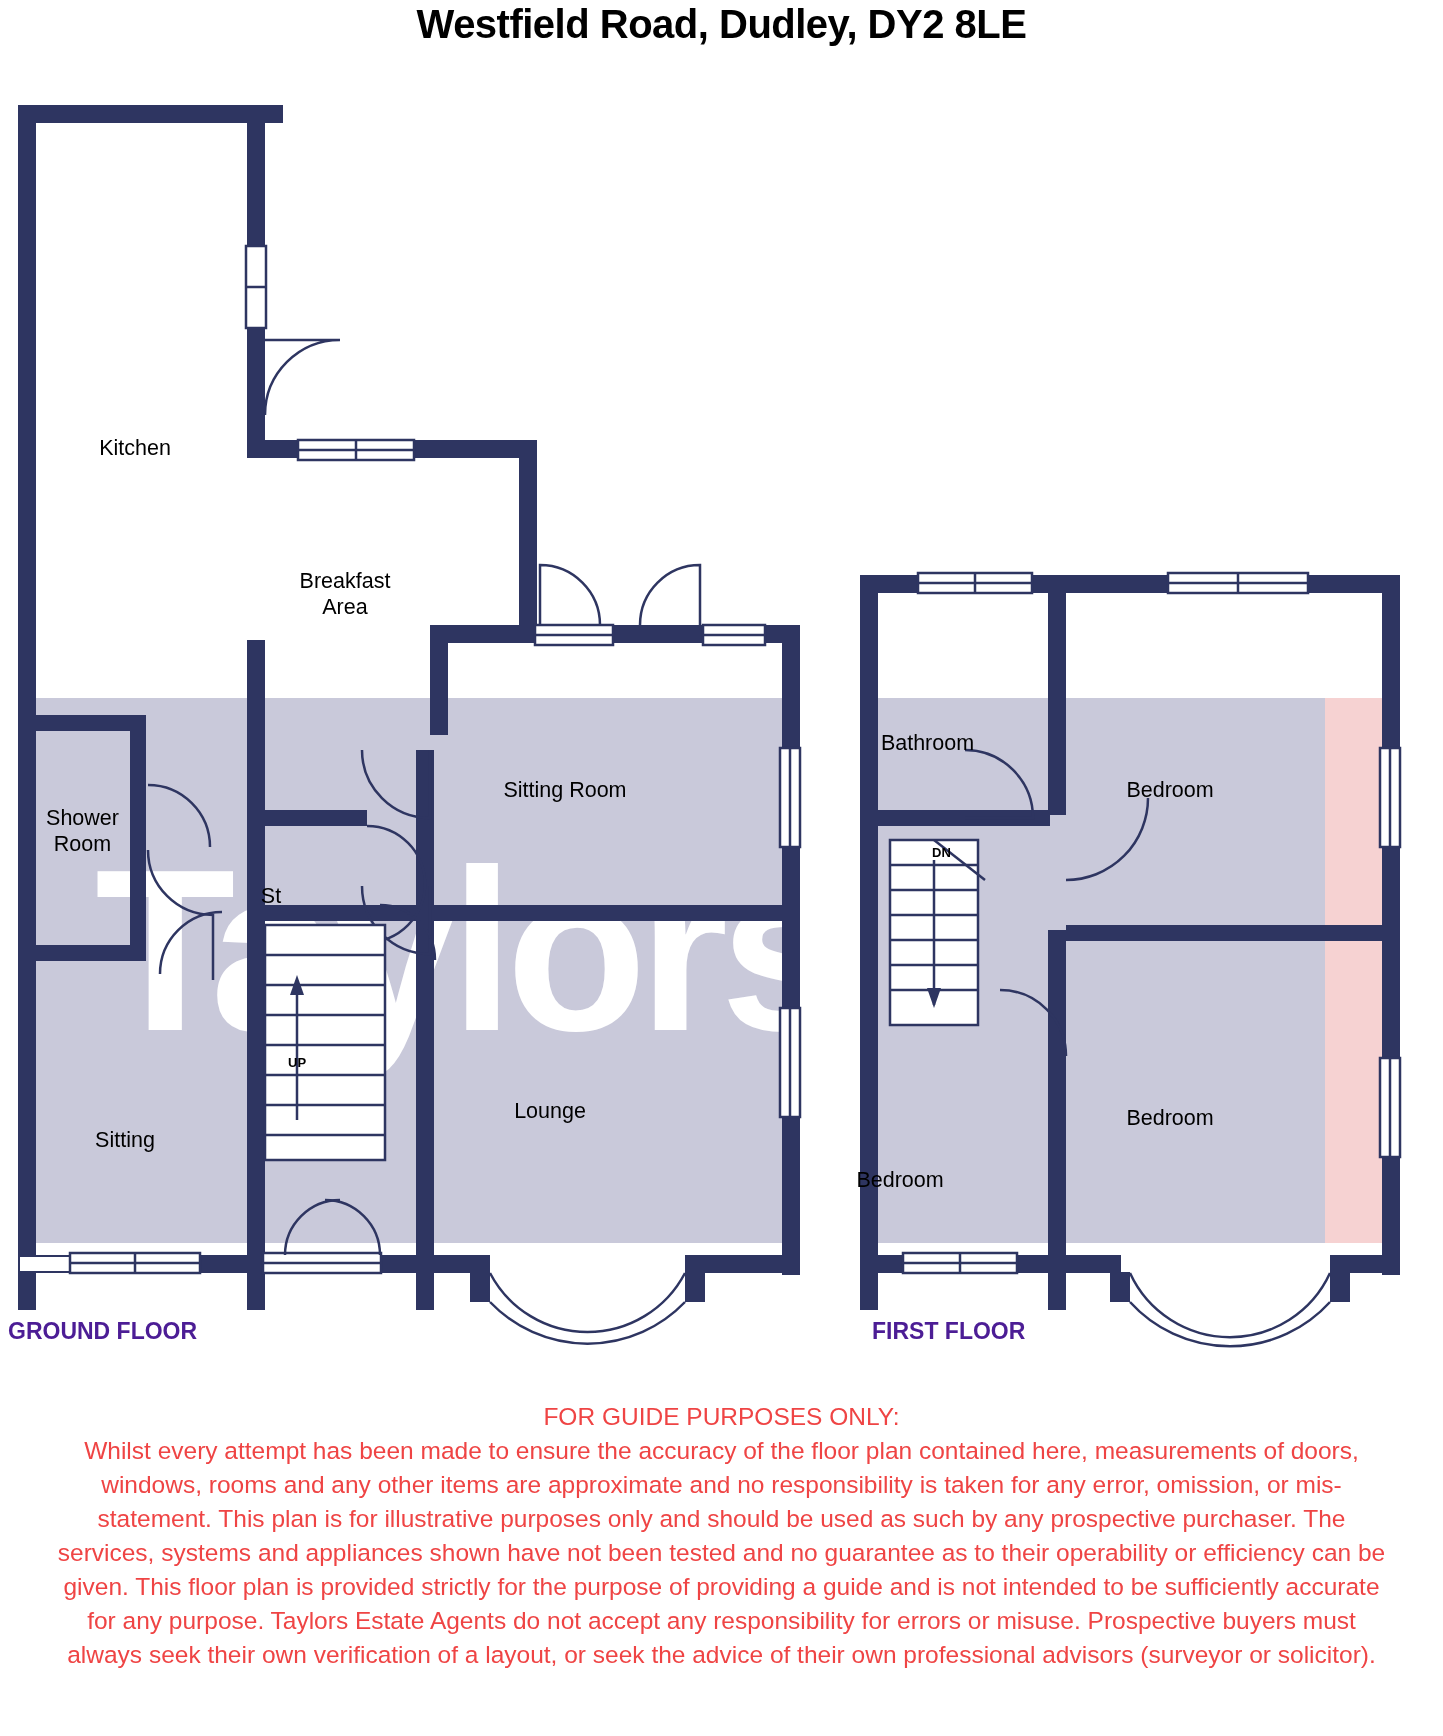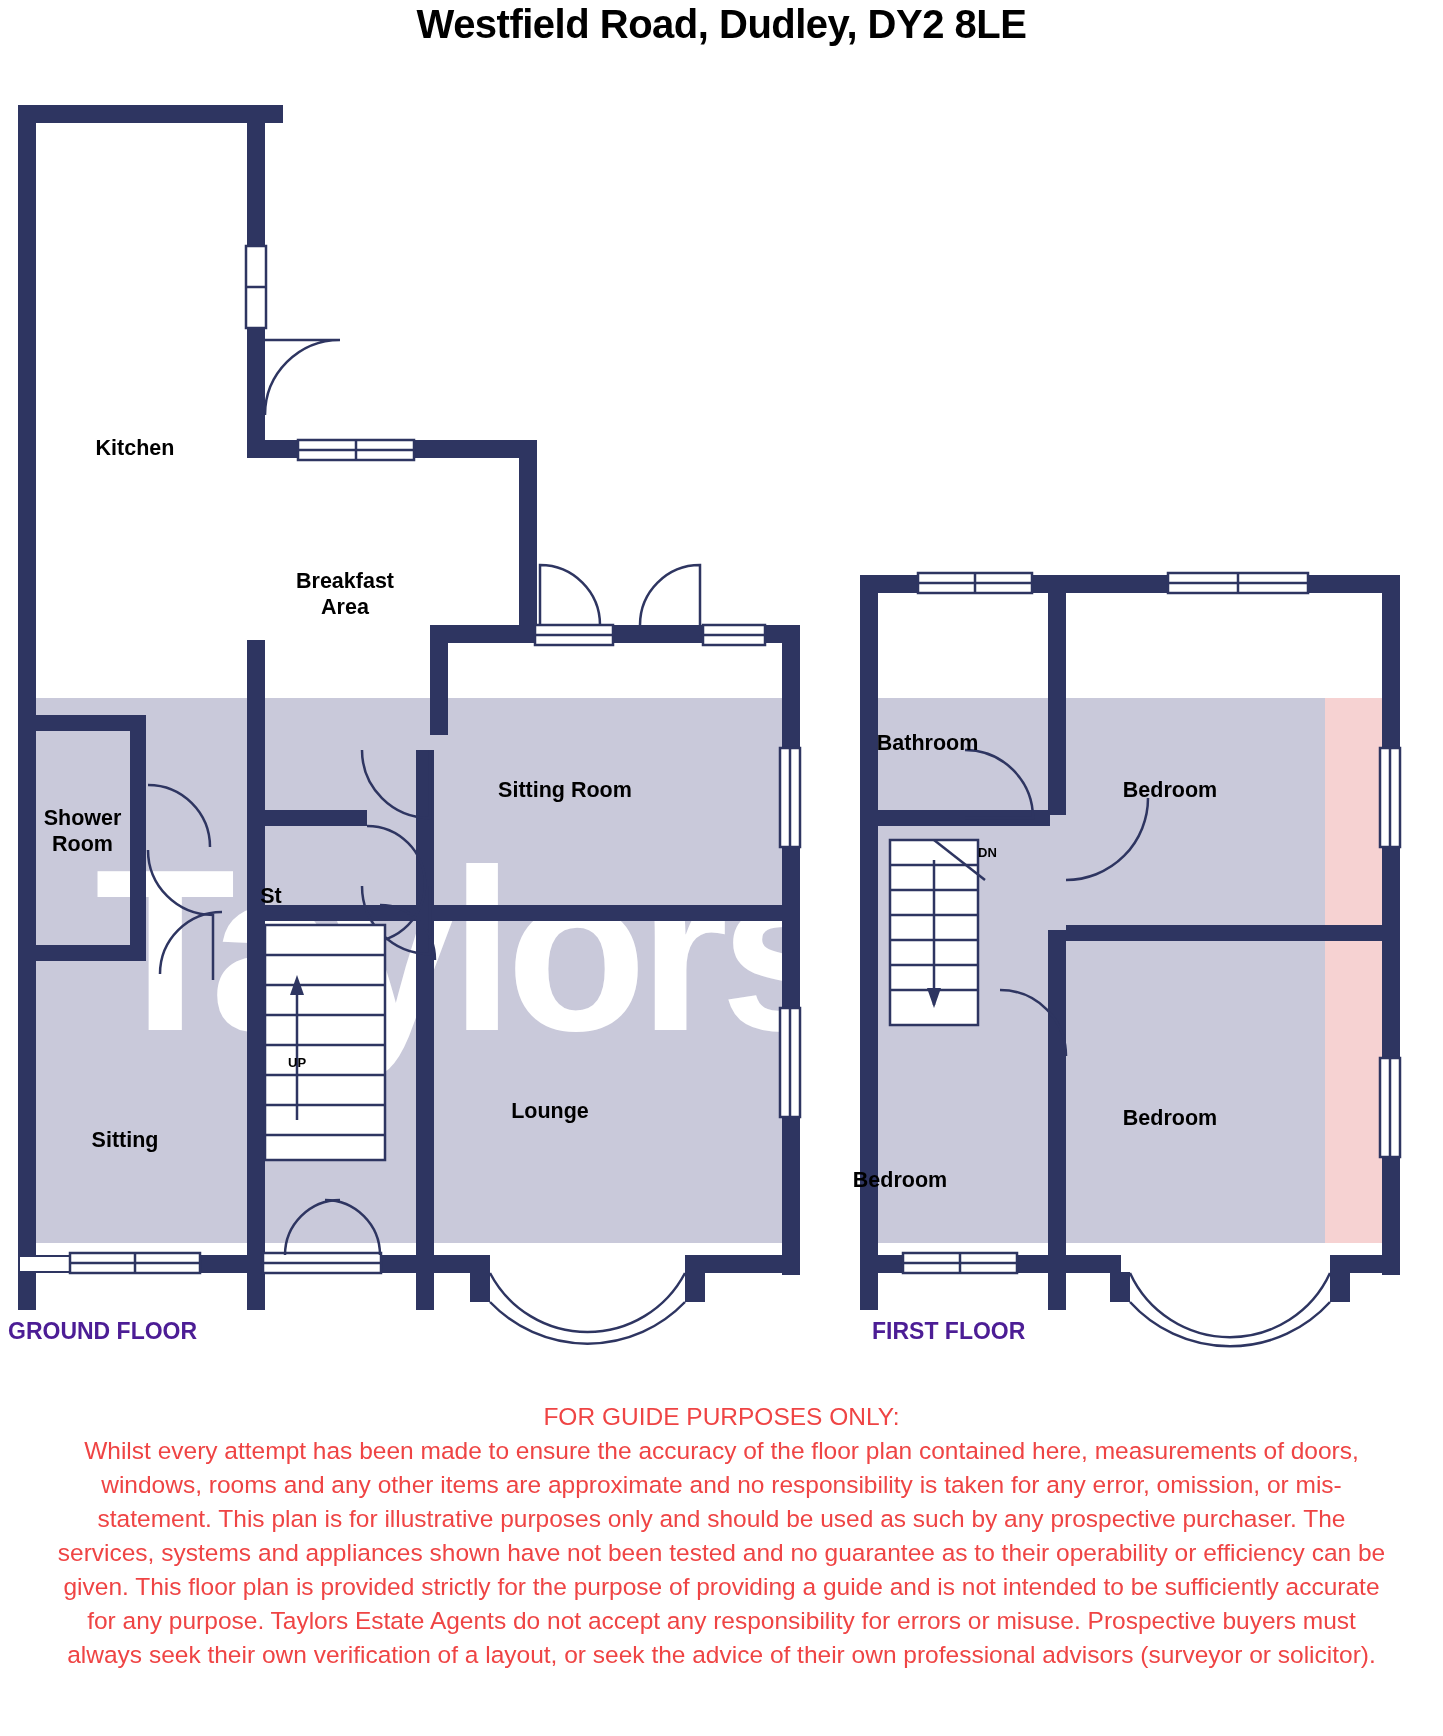--- a/index.html
+++ b/index.html
@@ -48,21 +48,21 @@
     width: 1343px;
     text-align: center;
     font-size: 24.5px;
     line-height: 34px;
     color: #ef4444;
   }
   .disclaimer .head { display: block; }
   .room-label {
     position: absolute;
     font-size: 21.5px;
-    font-weight: bold;
+    font-weight: normal;
     color: #000;
     text-align: center;
     line-height: 26px;
     white-space: pre-line;
   }
   .small-label {
     position: absolute;
     font-size: 13px;
     font-weight: bold;
     color: #000;
@@ -283,21 +283,21 @@
   <div class="room-label" style="left:236px; top:833px; width:70px;">St</div>
   <div class="room-label" style="left:45px; top:1077px; width:160px;">Sitting</div>
   <div class="room-label" style="left:440px; top:1048px; width:220px;">Lounge</div>
 
   <div class="room-label" style="left:790px; top:680px; width:275px;">Bathroom</div>
   <div class="room-label" style="left:1060px; top:727px; width:220px;">Bedroom</div>
   <div class="room-label" style="left:1060px; top:1055px; width:220px;">Bedroom</div>
   <div class="room-label" style="left:790px; top:1117px; width:220px;">Bedroom</div>
 
   <div class="small-label" style="left:288px; top:1005px;">UP</div>
-  <div class="small-label" style="left:978px; top:795px;">DN</div>
+  <div class="small-label" style="left:932px; top:795px;">DN</div>
 </div>
 
 <div class="floor-label" id="ground-floor-label">GROUND FLOOR</div>
 <div class="floor-label" id="first-floor-label">FIRST FLOOR</div>
 
 <div class="disclaimer">
   <span class="head">FOR GUIDE PURPOSES ONLY:</span>
   <span>Whilst every attempt has been made to ensure the accuracy of the floor plan contained here, measurements of doors, windows, rooms and any other items are approximate and no responsibility is taken for any error, omission, or mis-statement. This plan is for illustrative purposes only and should be used as such by any prospective purchaser. The services, systems and appliances shown have not been tested and no guarantee as to their operability or efficiency can be given. This floor plan is provided strictly for the purpose of providing a guide and is not intended to be sufficiently accurate for any purpose. Taylors Estate Agents do not accept any responsibility for errors or misuse. Prospective buyers must always seek their own verification of a layout, or seek the advice of their own professional advisors (surveyor or solicitor).</span>
 </div>
 

